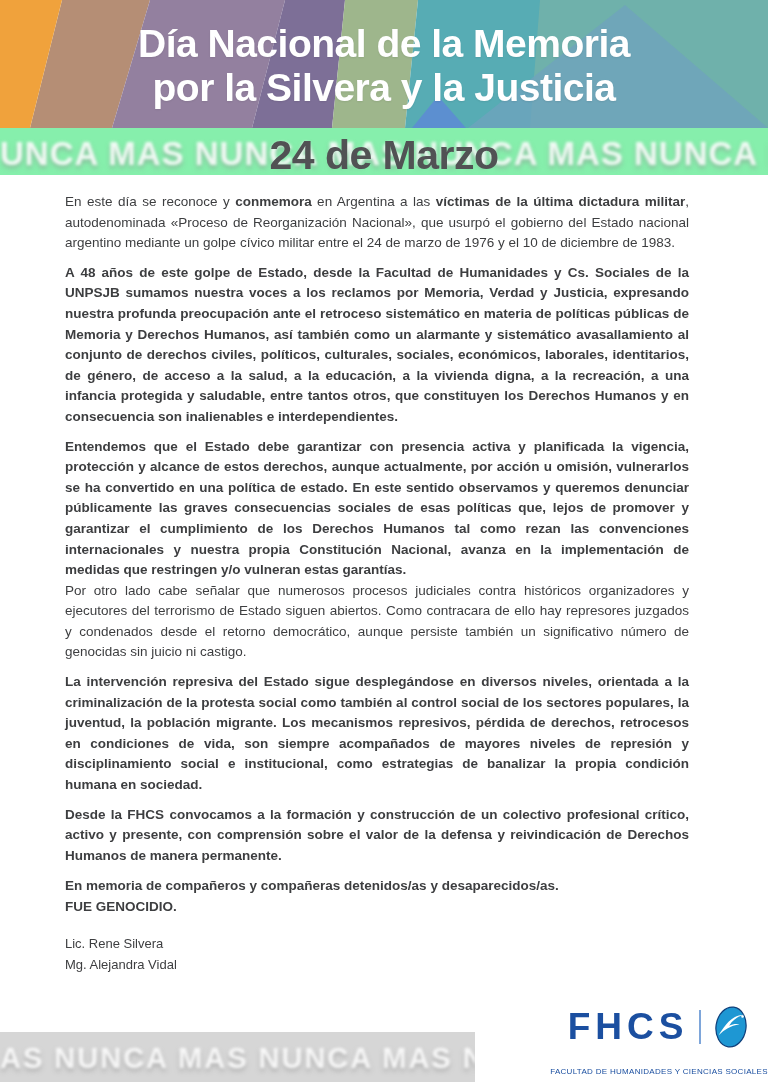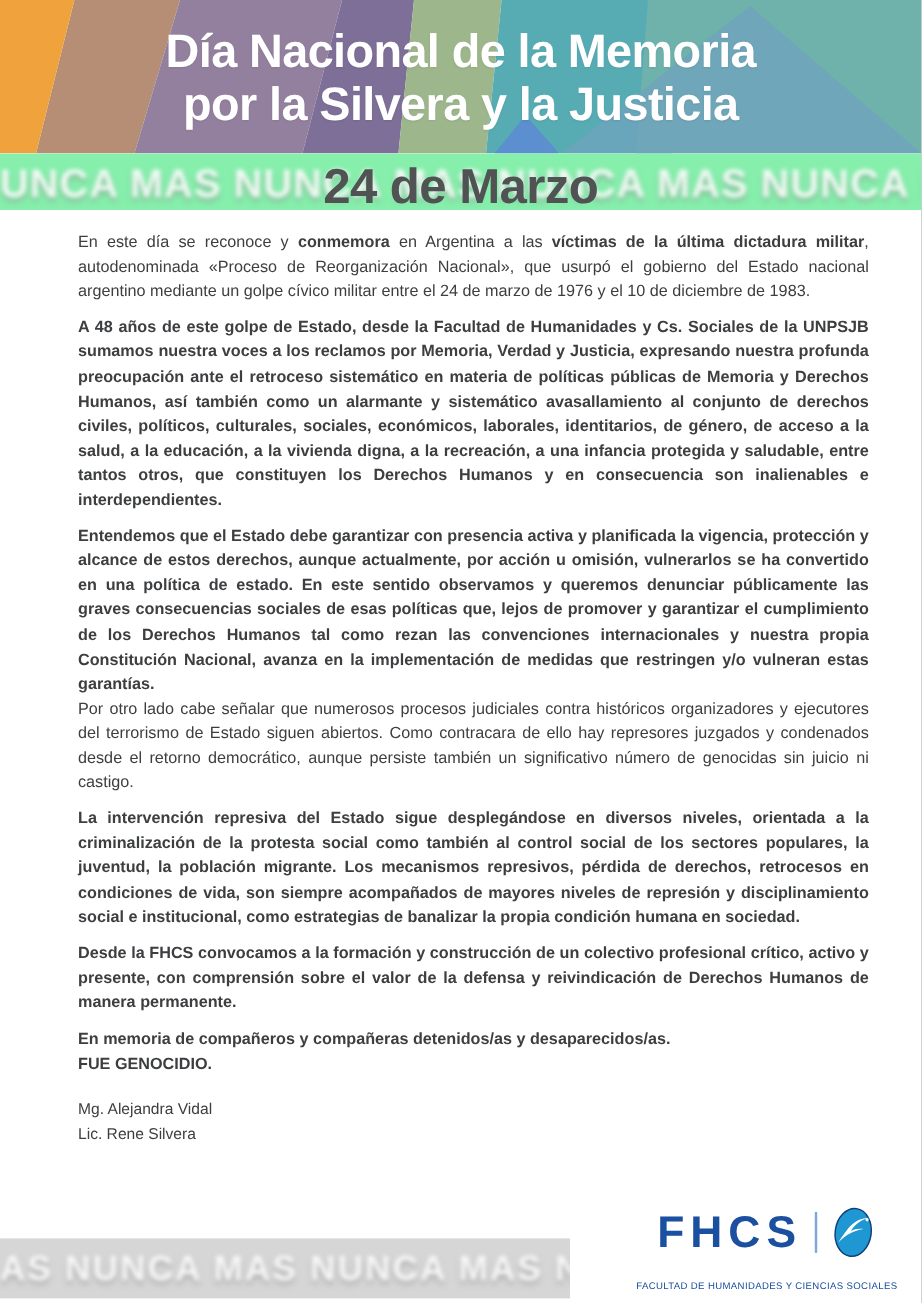--- a/index.html
+++ b/index.html
@@ -27,36 +27,36 @@
     color:rgba(255,255,255,0.88);filter:blur(1.6px);
     text-shadow:0 3px 4px rgba(140,140,140,0.55);
   }
   .wm-top{font-size:33px;}
   .date-text{
     position:relative;height:47px;display:flex;align-items:center;justify-content:center;
     font-size:41px;font-weight:700;color:#515254;transform:translateY(4px);
     letter-spacing:-0.5px;white-space:nowrap;
   }
   
-  .content{padding:17px 44px 0 65px;}
+  .content{padding:17px 79px 0 65px;}
   .body-p{
     margin:0;text-align:justify;font-size:13.5px;line-height:20.6px;color:#3d3e40;
   }
   .body-p.gap{margin-top:9px;font-weight:bold;}
   .body-p strong{font-weight:700;}
   .emphasis{margin-top:9px;font-weight:700;font-size:13.5px;line-height:21px;}
   .signatures{margin-top:16px;font-size:13px;line-height:21px;}
   
   .footer-band{
     position:absolute;left:0;bottom:4px;width:475px;height:50px;background:#d6d6d6;
     overflow:hidden;z-index:1;
   }
   .wm-bottom{font-size:29px;letter-spacing:2px;}
   .footer-logo{
-    position:absolute;right:24px;bottom:10px;width:210px;z-index:2;
+    position:absolute;right:4px;bottom:10px;width:210px;z-index:2;
     display:flex;flex-direction:column;align-items:center;text-align:center;
   }
   .logo-row{display:flex;align-items:center;gap:11px;}
   .logo-acronym{
     font-size:37px;font-weight:800;letter-spacing:5px;line-height:38px;
     color:#1b4fa0;
   }
   .logo-sep{width:2px;height:34px;background:#7ea6da;}
   .logo-subtitle{
     margin-top:17px;font-size:8px;font-weight:400;letter-spacing:0.3px;
@@ -98,22 +98,22 @@
         <p class="body-p gap"><span>Entendemos que el Estado debe garantizar con presencia activa y planificada la vigencia, protección y alcance de estos derechos, aunque actualmente, por acción u omisión, vulnerarlos se ha convertido en una política de estado. En este sentido observamos y queremos denunciar públicamente las graves consecuencias sociales de esas políticas que, lejos de promover y garantizar el cumplimiento de los Derechos Humanos tal como rezan las convenciones internacionales y nuestra propia Constitución Nacional, avanza en la implementación de medidas que restringen y/o vulneran estas garantías.</span></p>
         <p class="body-p"><span>Por otro lado cabe señalar que numerosos procesos judiciales contra históricos organizadores y ejecutores del terrorismo de Estado siguen abiertos. Como contracara de ello hay represores juzgados y condenados desde el retorno democrático, aunque persiste también un significativo número de genocidas sin juicio ni castigo.</span></p>
         <p class="body-p gap"><span>La intervención represiva del Estado sigue desplegándose en diversos niveles, orientada a la criminalización de la protesta social como también al control social de los sectores populares, la juventud, la población migrante. Los mecanismos represivos, pérdida de derechos, retrocesos en condiciones de vida, son siempre acompañados de mayores niveles de represión y disciplinamiento social e institucional, como estrategias de banalizar la propia condición humana en sociedad.</span></p>
         <p class="body-p gap"><span>Desde la FHCS convocamos a la formación y construcción de un colectivo profesional crítico, activo y presente, con comprensión sobre el valor de la defensa y reivindicación de Derechos Humanos de manera permanente.</span></p>
       </div>
     <div class="emphasis">
         <div>En memoria de compañeros y compañeras detenidos/as y desaparecidos/as.</div>
         <div>FUE GENOCIDIO.</div>
       </div>
     <div class="signatures">
+        <div>Lic. Rene Silvera</div>
         <div>Mg. Alejandra Vidal</div>
-        <div>Lic. Rene Silvera</div>
       </div>
   </div>
 
   <div class="footer-band">
     <div class="wm wm-bottom">AS NUNCA MAS  NUNCA MAS  NUNCA MAS</div>
   </div>
 
   <div class="footer-logo">
     <div class="logo-row">
       <span class="logo-acronym">FHCS</span>

